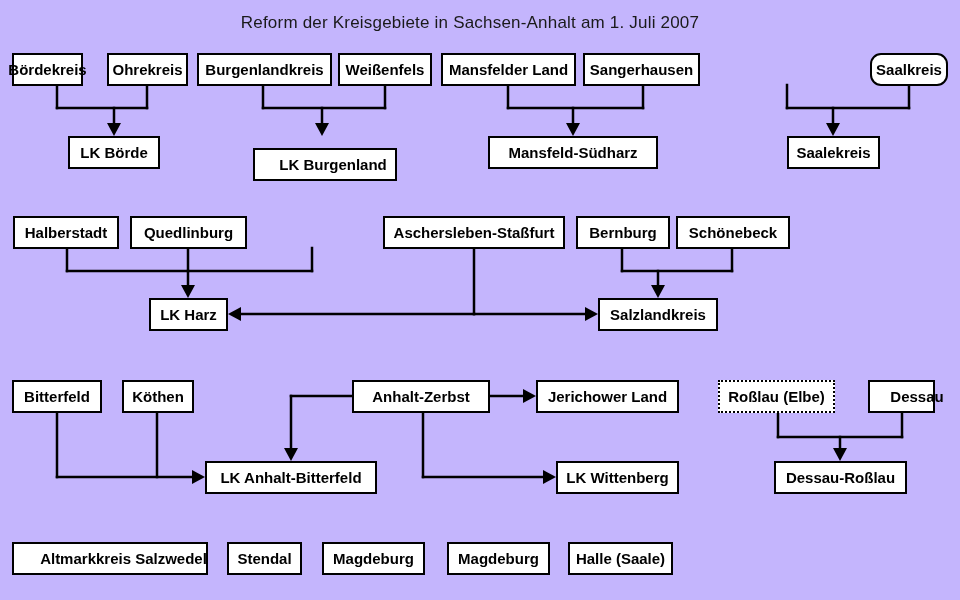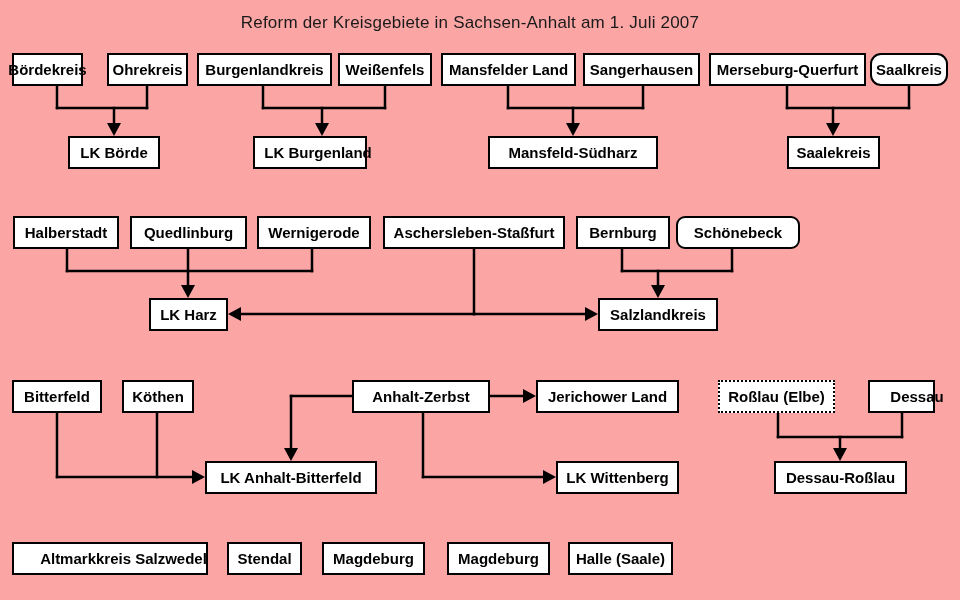--- a/index.html
+++ b/index.html
@@ -1,19 +1,19 @@
 <!DOCTYPE html>
 <html><head>
 <meta charset="utf-8">
 <style>
   html,body{margin:0;padding:0;background:#ffffff;}
   #canvas{
     position:relative;
     width:960px;height:600px;
-    background:#fca5a5;
+    background:#c4b5fd;
     font-family:"Liberation Sans", sans-serif;
     overflow:hidden;
   }
   #connectors{position:absolute;left:0;top:0;width:960px;height:600px;}
   #connectors line{stroke:#000;stroke-width:2.5;stroke-linecap:square;}
   #connectors polygon{fill:#000;stroke:none;}
   .title{
     position:absolute;left:0;top:13px;width:940px;
     text-align:center;font-size:17px;font-weight:400;color:#1a1a1a;
     letter-spacing:0.2px;
@@ -114,56 +114,50 @@
     </div>
   <div class="node" style="left:338px;top:53px;width:94px;">
       <span>Weißenfels</span>
     </div>
   <div class="node" style="left:441px;top:53px;width:135px;">
       <span>Mansfelder Land</span>
     </div>
   <div class="node" style="left:583px;top:53px;width:117px;">
       <span>Sangerhausen</span>
     </div>
-  <div class="node" style="left:709px;top:53px;width:157px;">
-      <span>Merseburg-Querfurt</span>
-    </div>
   <div class="node" style="left:870px;top:53px;width:78px;border-radius:11px;">
       <span>Saalkreis</span>
     </div>
 
   <div class="node" style="left:68px;top:136px;width:92px;">
       <span>LK Börde</span>
     </div>
-  <div class="node" style="left:253px;top:136px;width:114px;padding-left:16px;">
+  <div class="node" style="left:253px;top:148px;width:144px;padding-left:16px;">
       <span>LK Burgenland</span>
     </div>
   <div class="node" style="left:787px;top:136px;width:93px;">
       <span>Saalekreis</span>
     </div>
   <div class="node" style="left:488px;top:136px;width:170px;">
       <span>Mansfeld-Südharz</span>
     </div>
 
   <div class="node" style="left:13px;top:216px;width:106px;">
       <span>Halberstadt</span>
     </div>
   <div class="node" style="left:130px;top:216px;width:117px;">
       <span>Quedlinburg</span>
     </div>
-  <div class="node" style="left:257px;top:216px;width:114px;">
-      <span>Wernigerode</span>
-    </div>
   <div class="node" style="left:383px;top:216px;width:182px;">
       <span>Aschersleben-Staßfurt</span>
     </div>
   <div class="node" style="left:576px;top:216px;width:94px;">
       <span>Bernburg</span>
     </div>
-  <div class="node" style="left:676px;top:216px;width:124px;border-radius:9px;">
+  <div class="node" style="left:676px;top:216px;width:114px;">
       <span>Schönebeck</span>
     </div>
 
   <div class="node" style="left:149px;top:298px;width:79px;">
       <span>LK Harz</span>
     </div>
   <div class="node" style="left:598px;top:298px;width:120px;">
       <span>Salzlandkreis</span>
     </div>
 

